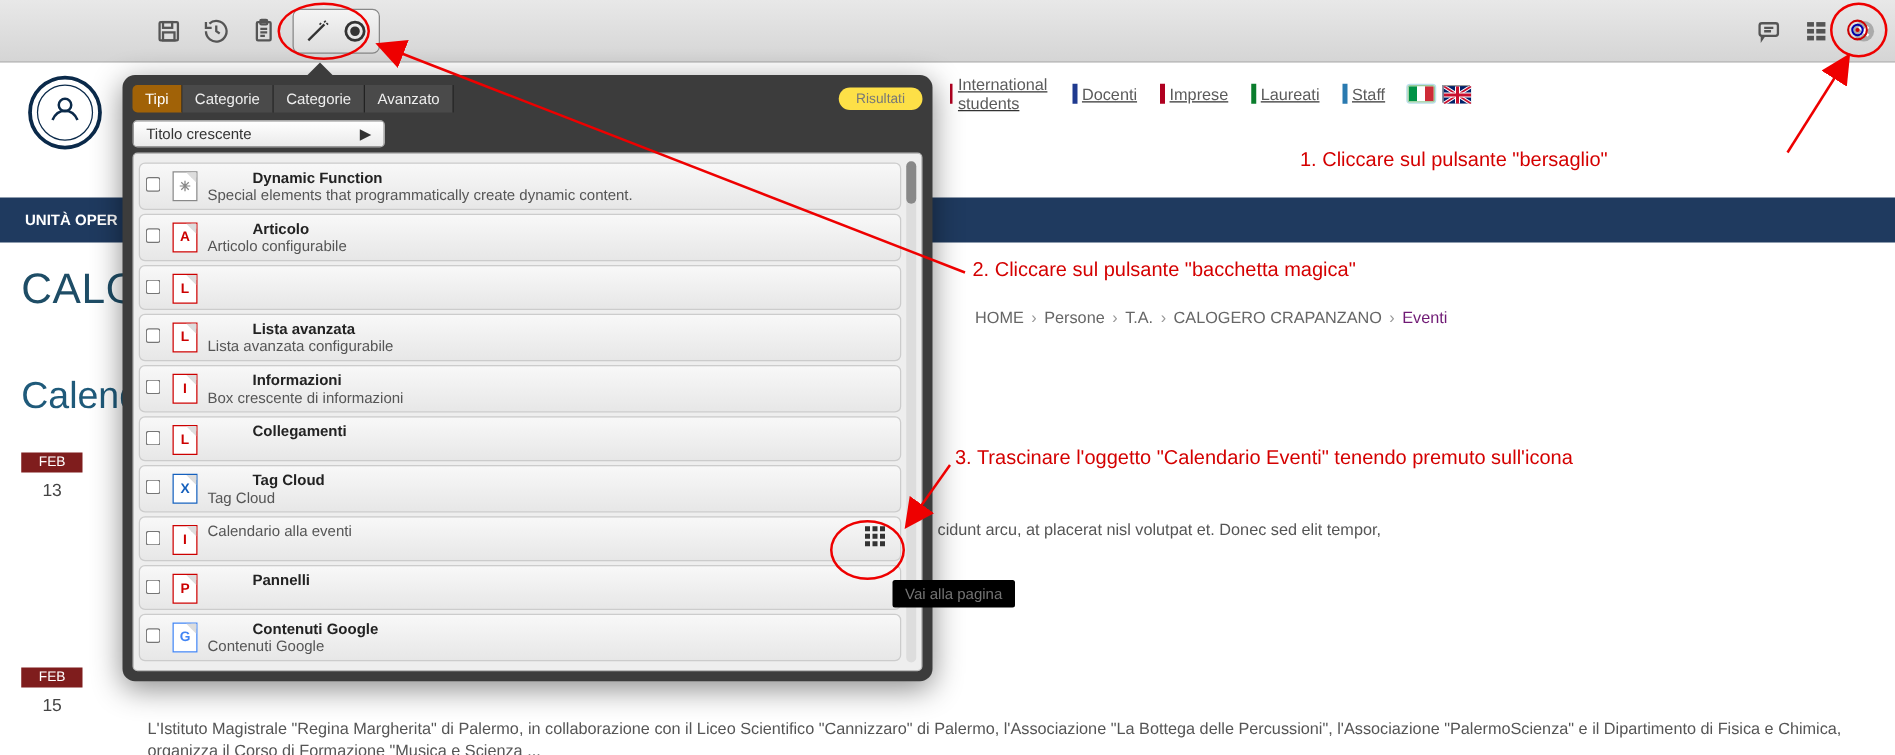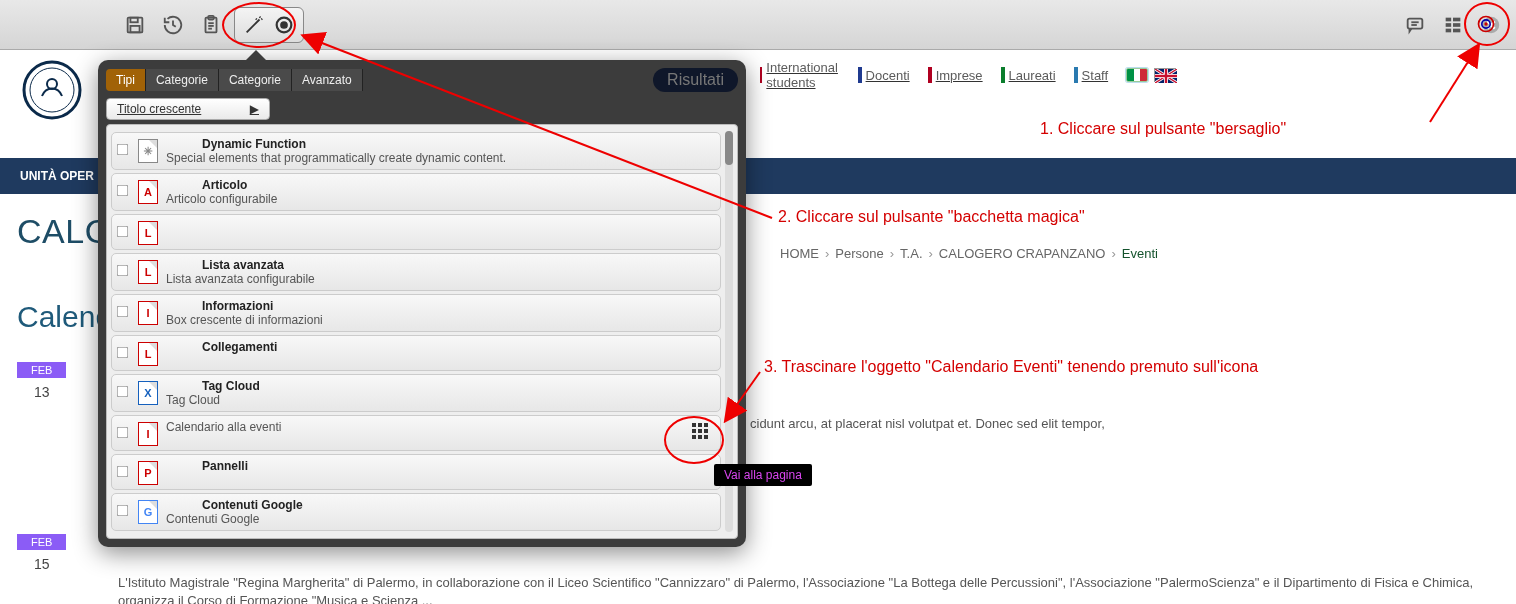--- a/index.html
+++ b/index.html
@@ -61,27 +61,27 @@
   .flag-it { background: linear-gradient(90deg,#009246 33%,#fff 33% 66%,#ce2b37 66%); border:1px solid #9c9; border-radius:2px; box-shadow:0 0 0 1px #bde; }
   .flag-uk { background:#012169; position:relative; }
 
   
   .blue-bar { background:#1f3a5f; color:#fff; height:36px; display:flex; align-items:center; padding-left:20px; font-size:12px; font-weight:bold; }
 
   
   .page { padding: 14px 20px 0 20px; position:relative; }
   .calendar-title { color:#1f5a7a; font-size:30px; font-weight:300; margin-top:28px; }
   .feb-box { display:inline-block; margin-top:28px; }
-  .feb-lbl { background:#8b5cf6; color:#fff; font-size:11px; text-align:center; padding:2px 14px; }
+  .feb-lbl { background:#7f1d1d; color:#fff; font-size:11px; text-align:center; padding:2px 14px; }
   .feb-day { text-align:center; font-size:14px; padding:6px 0; color:#444; }
 
   
   .crumbs { position:absolute; left:780px; top:246px; font-size:13px; color:#666; display:flex; gap:6px; align-items:center; }
   .crumbs .sep { color:#999; }
-  .crumbs .cur { color:#14532d; }
+  .crumbs .cur { color:#701a75; }
 
   
   .paragraph { position:absolute; left:750px; top:416px; font-size:13px; color:#555; }
   .bottom-paragraph { position:absolute; left:118px; top:574px; right:20px; font-size:13px; color:#555; line-height:1.35; }
 
   
   .flyout {
     position:absolute;
     left:98px; top:60px;
     width:648px;
@@ -98,30 +98,29 @@
   }
   .tabs { display:flex; align-items:center; gap:0; }
   .tab {
     padding:4px 10px; font-size:12px; color:#eee; cursor:pointer;
     border-right:1px solid #222; background:#4a4a4a;
   }
   .tab:first-child { border-radius:4px 0 0 4px; }
   .tab:last-of-type { border-radius:0 4px 4px 0; }
   .tab.active { background:#a16207; color:#fff; }
   .results-pill {
-    margin-left:auto; background:#0f172a; color:#777; border-radius:12px; padding:3px 14px; font-size:16px;
+    margin-left:auto; background:#fde047; color:#777; border-radius:12px; padding:3px 14px; font-size:11px;
   }
   .sort {
     margin-top:6px;
     background: linear-gradient(#fff,#eaeaea);
     border:1px solid #aaa; border-radius:4px;
     padding:3px 10px; font-size:12px; color:#333;
     display:flex; align-items:center; justify-content:space-between;
-    width:164px;
-    text-decoration:underline;
+    width:202px;
   }
   .list-wrap {
     margin-top:4px;
     background:#eee;
     border:1px solid #bbb;
     border-radius:4px;
     max-height:418px;
     overflow:hidden;
     position:relative;
   }
@@ -154,21 +153,21 @@
   .row .drag span { background:#333; width:4px; height:4px; }
   .scrollbar {
     position:absolute; right:4px; top:6px; bottom:6px; width:8px;
     background:#ddd; border-radius:4px;
   }
   .scrollbar .thumb { position:absolute; left:0; right:0; top:0; height:34px; background:#888; border-radius:4px; }
 
   
   .tip {
     position:absolute; left:714px; top:464px;
-    background:#000; color:#d946ef; font-size:12px;
+    background:#000; color:#737373; font-size:12px;
     padding:4px 10px; border-radius:2px;
     z-index:80;
   }
 
   
   .anno { position:absolute; color:#d40000; font-size:16px; z-index:200; pointer-events:none; }
   .anno1 { left:1040px; top:120px; }
   .anno2 { left:778px; top:208px; }
   .anno3 { left:764px; top:358px; }
 

